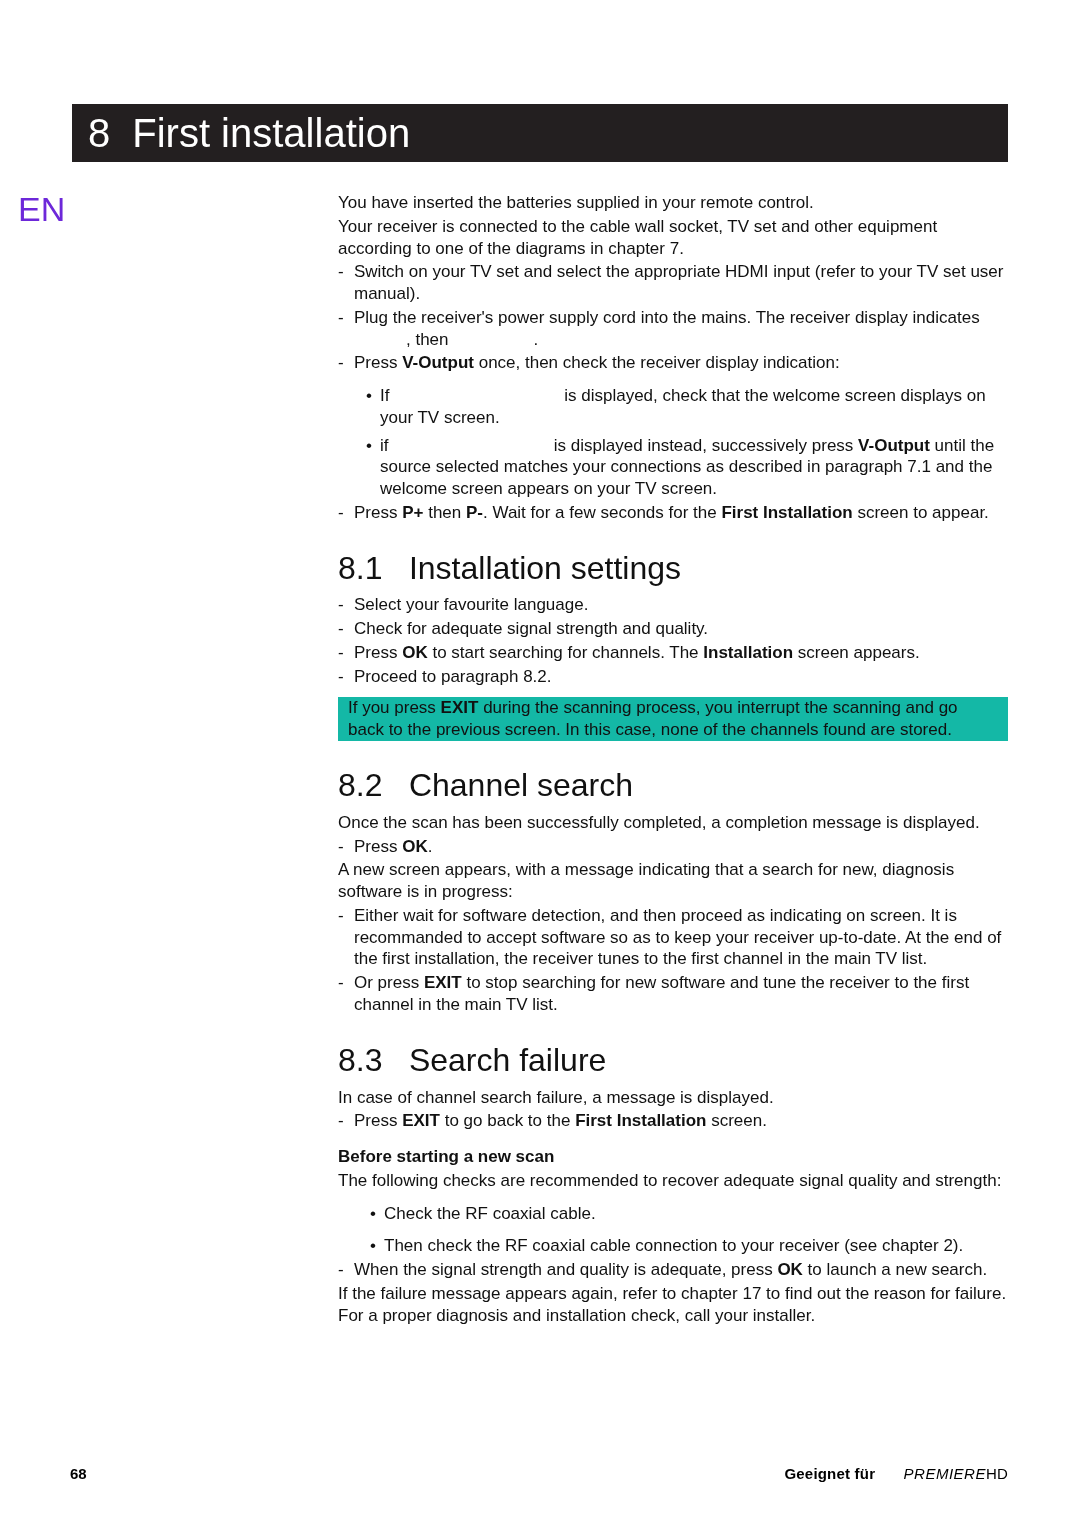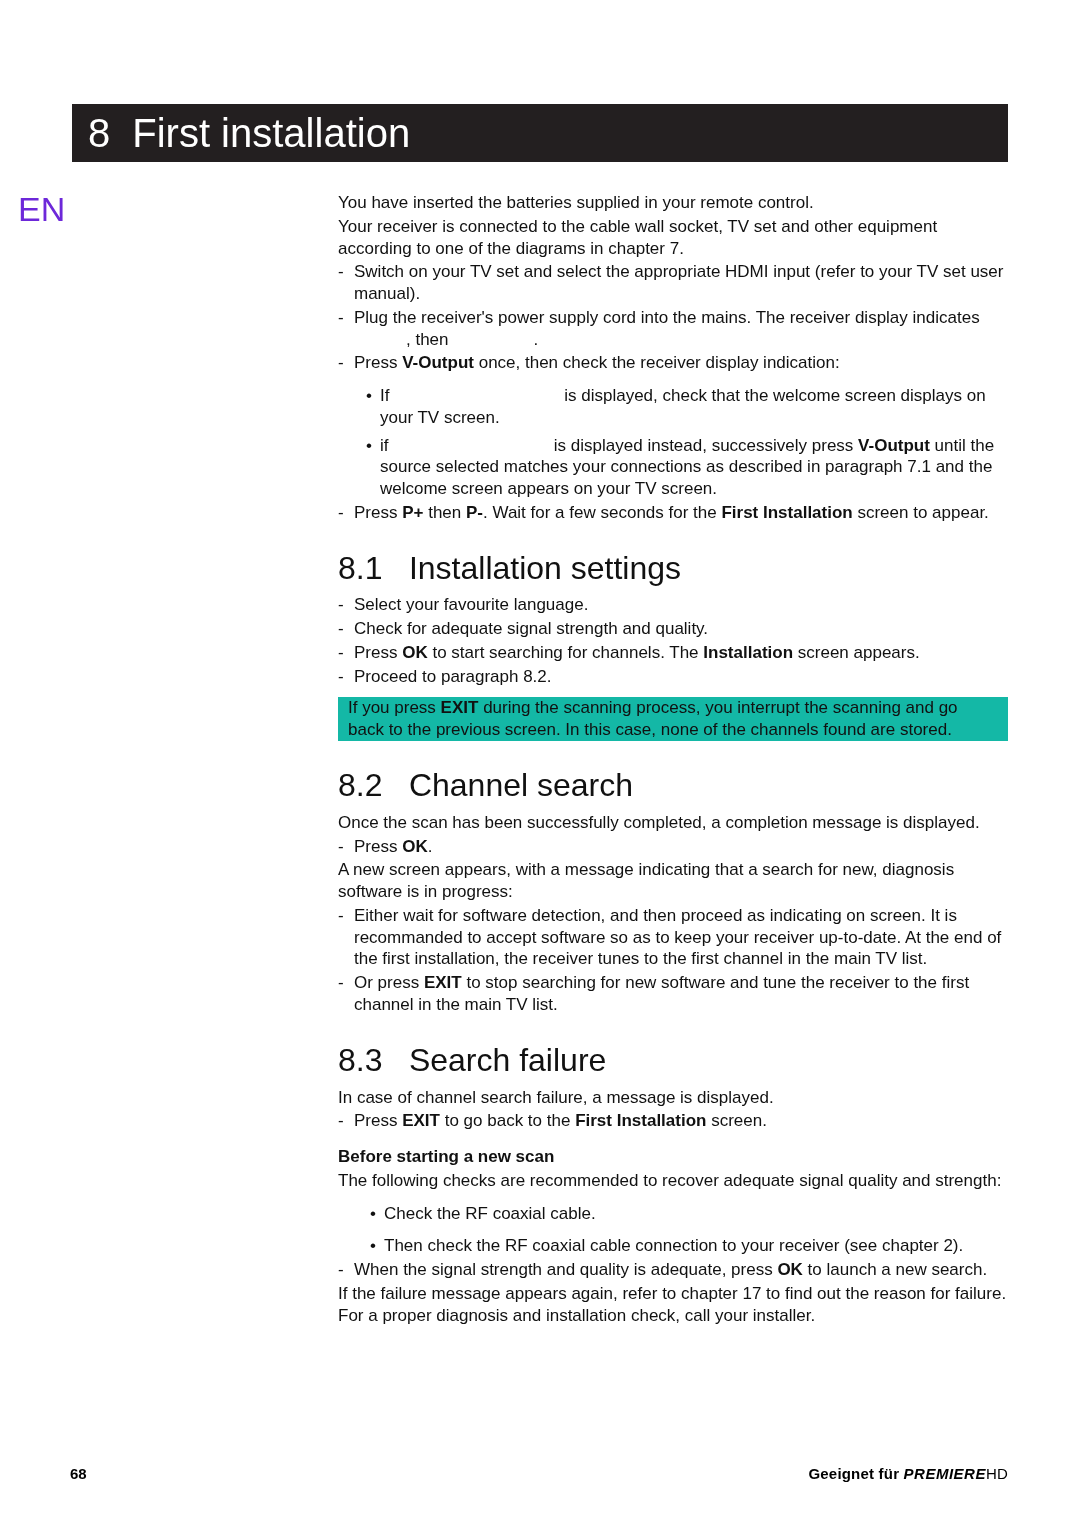--- a/index.html
+++ b/index.html
@@ -92,22 +92,23 @@
   .footer-brand {
     position: absolute;
     bottom: 46px;
     right: 72px;
     font-size: 15px;
     font-weight: 700;
     letter-spacing: 0.2px;
   }
   .footer-brand .premiere {
     font-style: italic;
-    font-weight: 700;
+    font-weight: 400;
     letter-spacing: 0.5px;
+    margin-left: 24px;
   }
   .footer-brand .hd {
     font-style: normal;
     font-weight: 400;
   }
 </style>
 </head>
 <body>
 
 <div class="chapter-bar">

